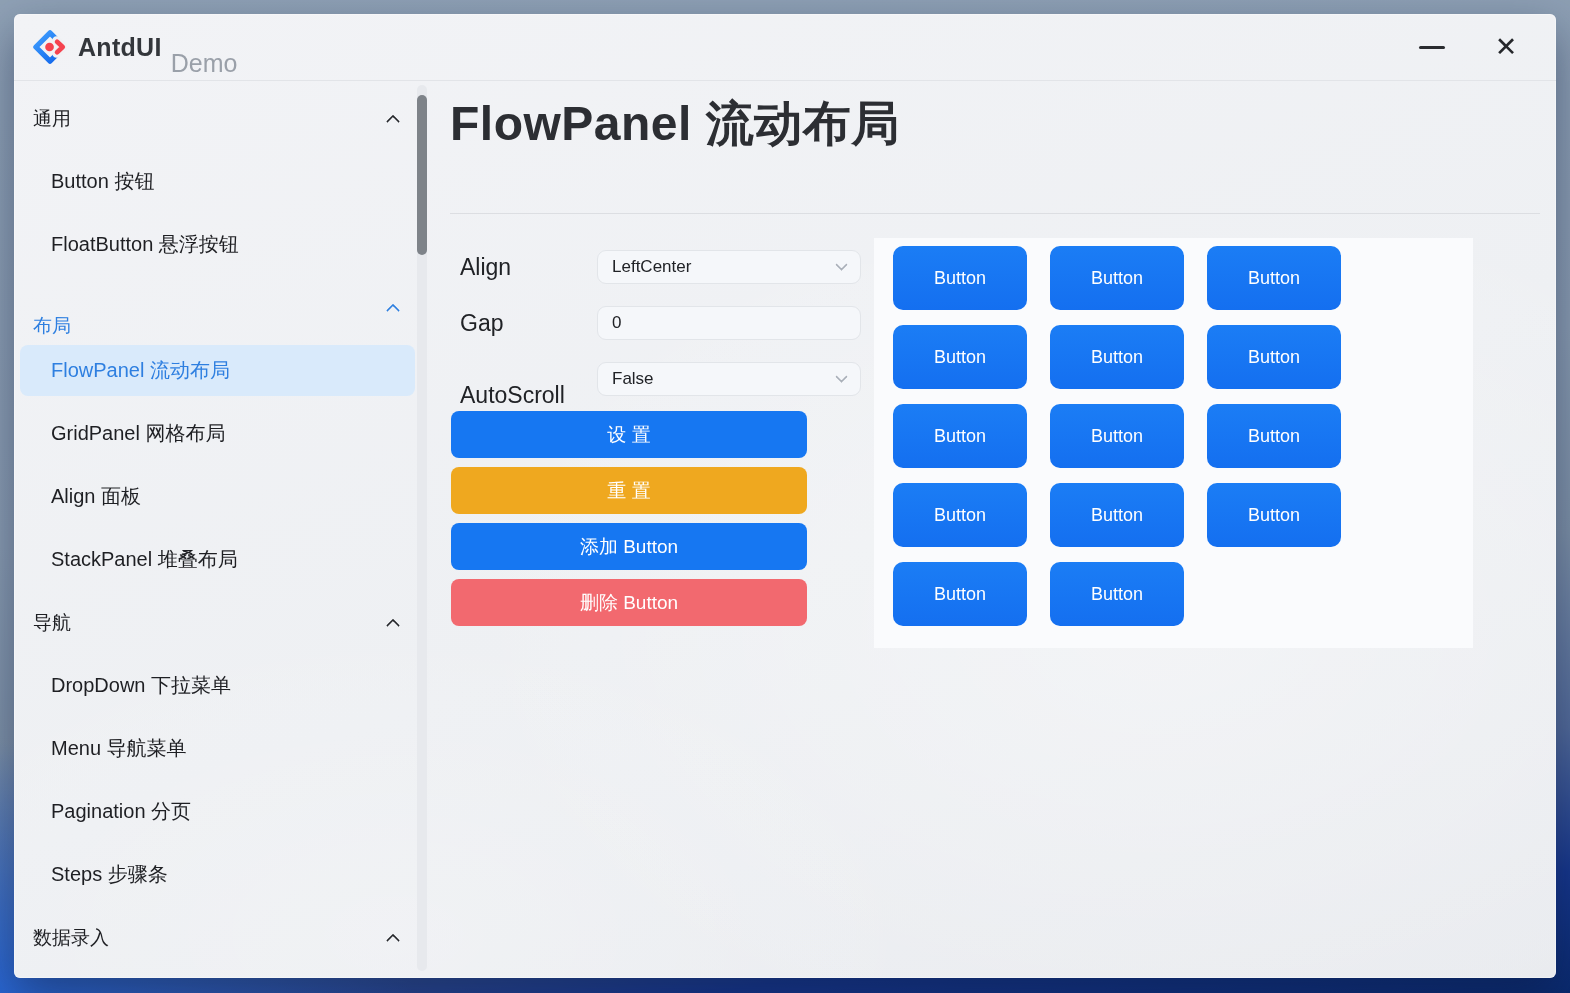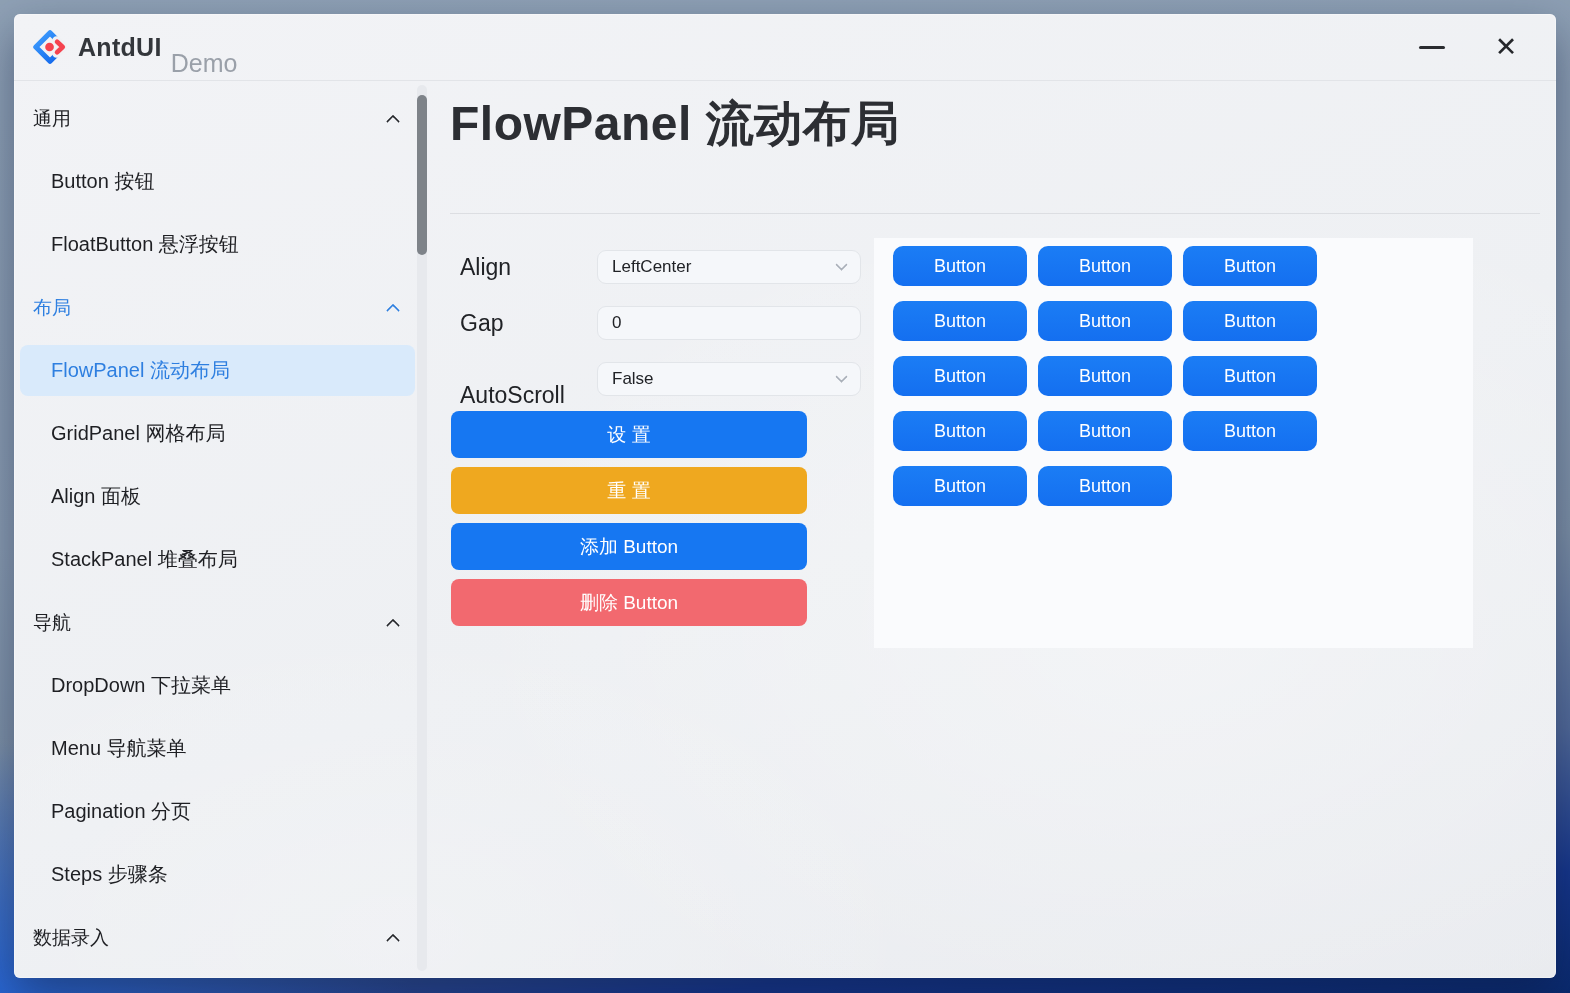--- a/index.html
+++ b/index.html
@@ -36,21 +36,21 @@
   .winbtn { width:44px; height:44px; display:flex; align-items:center; justify-content:center; cursor:default; }
   .min-glyph { width:26px; height:3px; background:#2a2c30; border-radius:2px; }
   .close-glyph { font-size:27px; color:#25272b; line-height:1; font-weight:400; }
 
   
   .sidebar { position:absolute; left:0; top:67px; width:420px; height:897px; }
   .side-rows { position:absolute; left:0; top:6px; width:100%; }
   .side-row { position:relative; height:63px; display:flex; align-items:center; font-size:20px; color:#1e1f23; }
   .side-row.group { padding-left:19px; font-size:19px; }
   .side-row.item  { padding-left:37px; }
-  .side-row.group-active { color:#2e7fe0; }
+  .side-row.group-active { color:#2e7fe0;align-items:flex-end; }
   .side-row.selected { color:#2e7fe0; }
   .side-row.selected::before { content:""; position:absolute; left:6px; right:19px; top:6px; bottom:6px;
     background:#d9eafb; border-radius:8px; z-index:0; }
   .side-row > * { position:relative; z-index:1; }
   .chev-up { position:absolute; right:36px; top:50%; width:10px; height:10px;
     border-left:2.5px solid #25272b; border-top:2.5px solid #25272b;
     transform:translateY(-25%) rotate(45deg); border-radius:1px; }
   .group-active .chev-up { border-color:#2e7fe0; }
 
   
@@ -75,21 +75,21 @@
     font-size:17px; color:#202226; font-family:inherit; }
 
   .action-btn { position:absolute; left:437px; width:356px; height:47px; border:none;
     border-radius:8px; color:#fff; font-size:19px; font-family:inherit; cursor:pointer;
     display:flex; align-items:center; justify-content:center; }
 
   .preview-panel { position:absolute; left:860px; top:224px; width:599px; height:410px;
     background:#fafbfd; }
   .preview-flow { position:absolute; left:19px; top:8px; width:575px;
     display:flex; flex-wrap:wrap; }
-  .preview-btn { width:134px; height:40px; margin:0 11px 15px 0; border:none; border-radius:10px;
+  .preview-btn { width:134px; height:64px; margin:0 23px 15px 0; border:none; border-radius:10px;
     color:#fff; font-size:18px; font-family:inherit; cursor:pointer;
     background:linear-gradient(180deg,#1b7df5 0%, #146ff0 100%);
     display:flex; align-items:center; justify-content:center; }
 </style>
 </head>
 <body>
 
 <div class="window">
   <div class="swirl1"></div>
   <div class="swirl2"></div>

